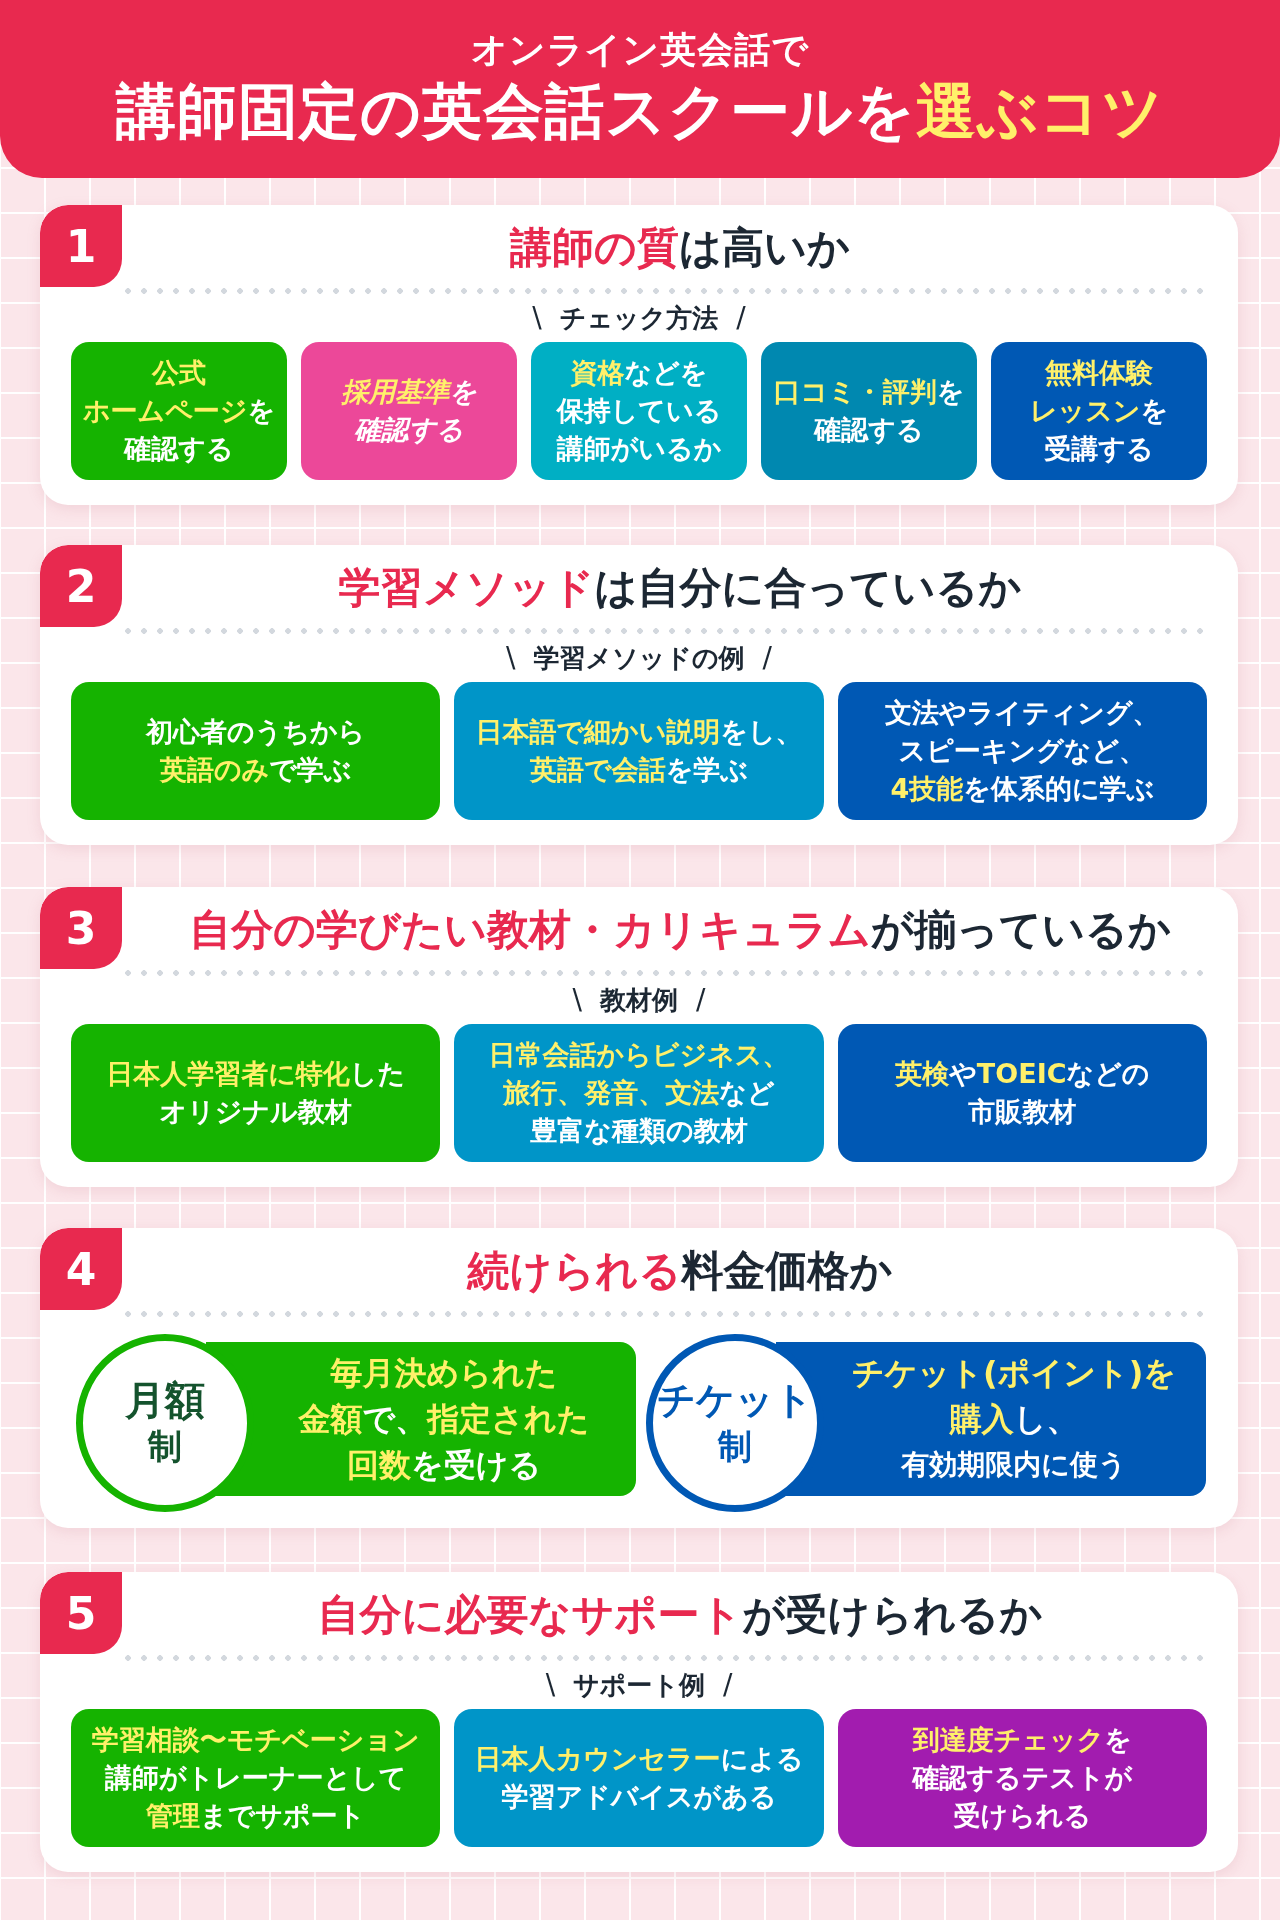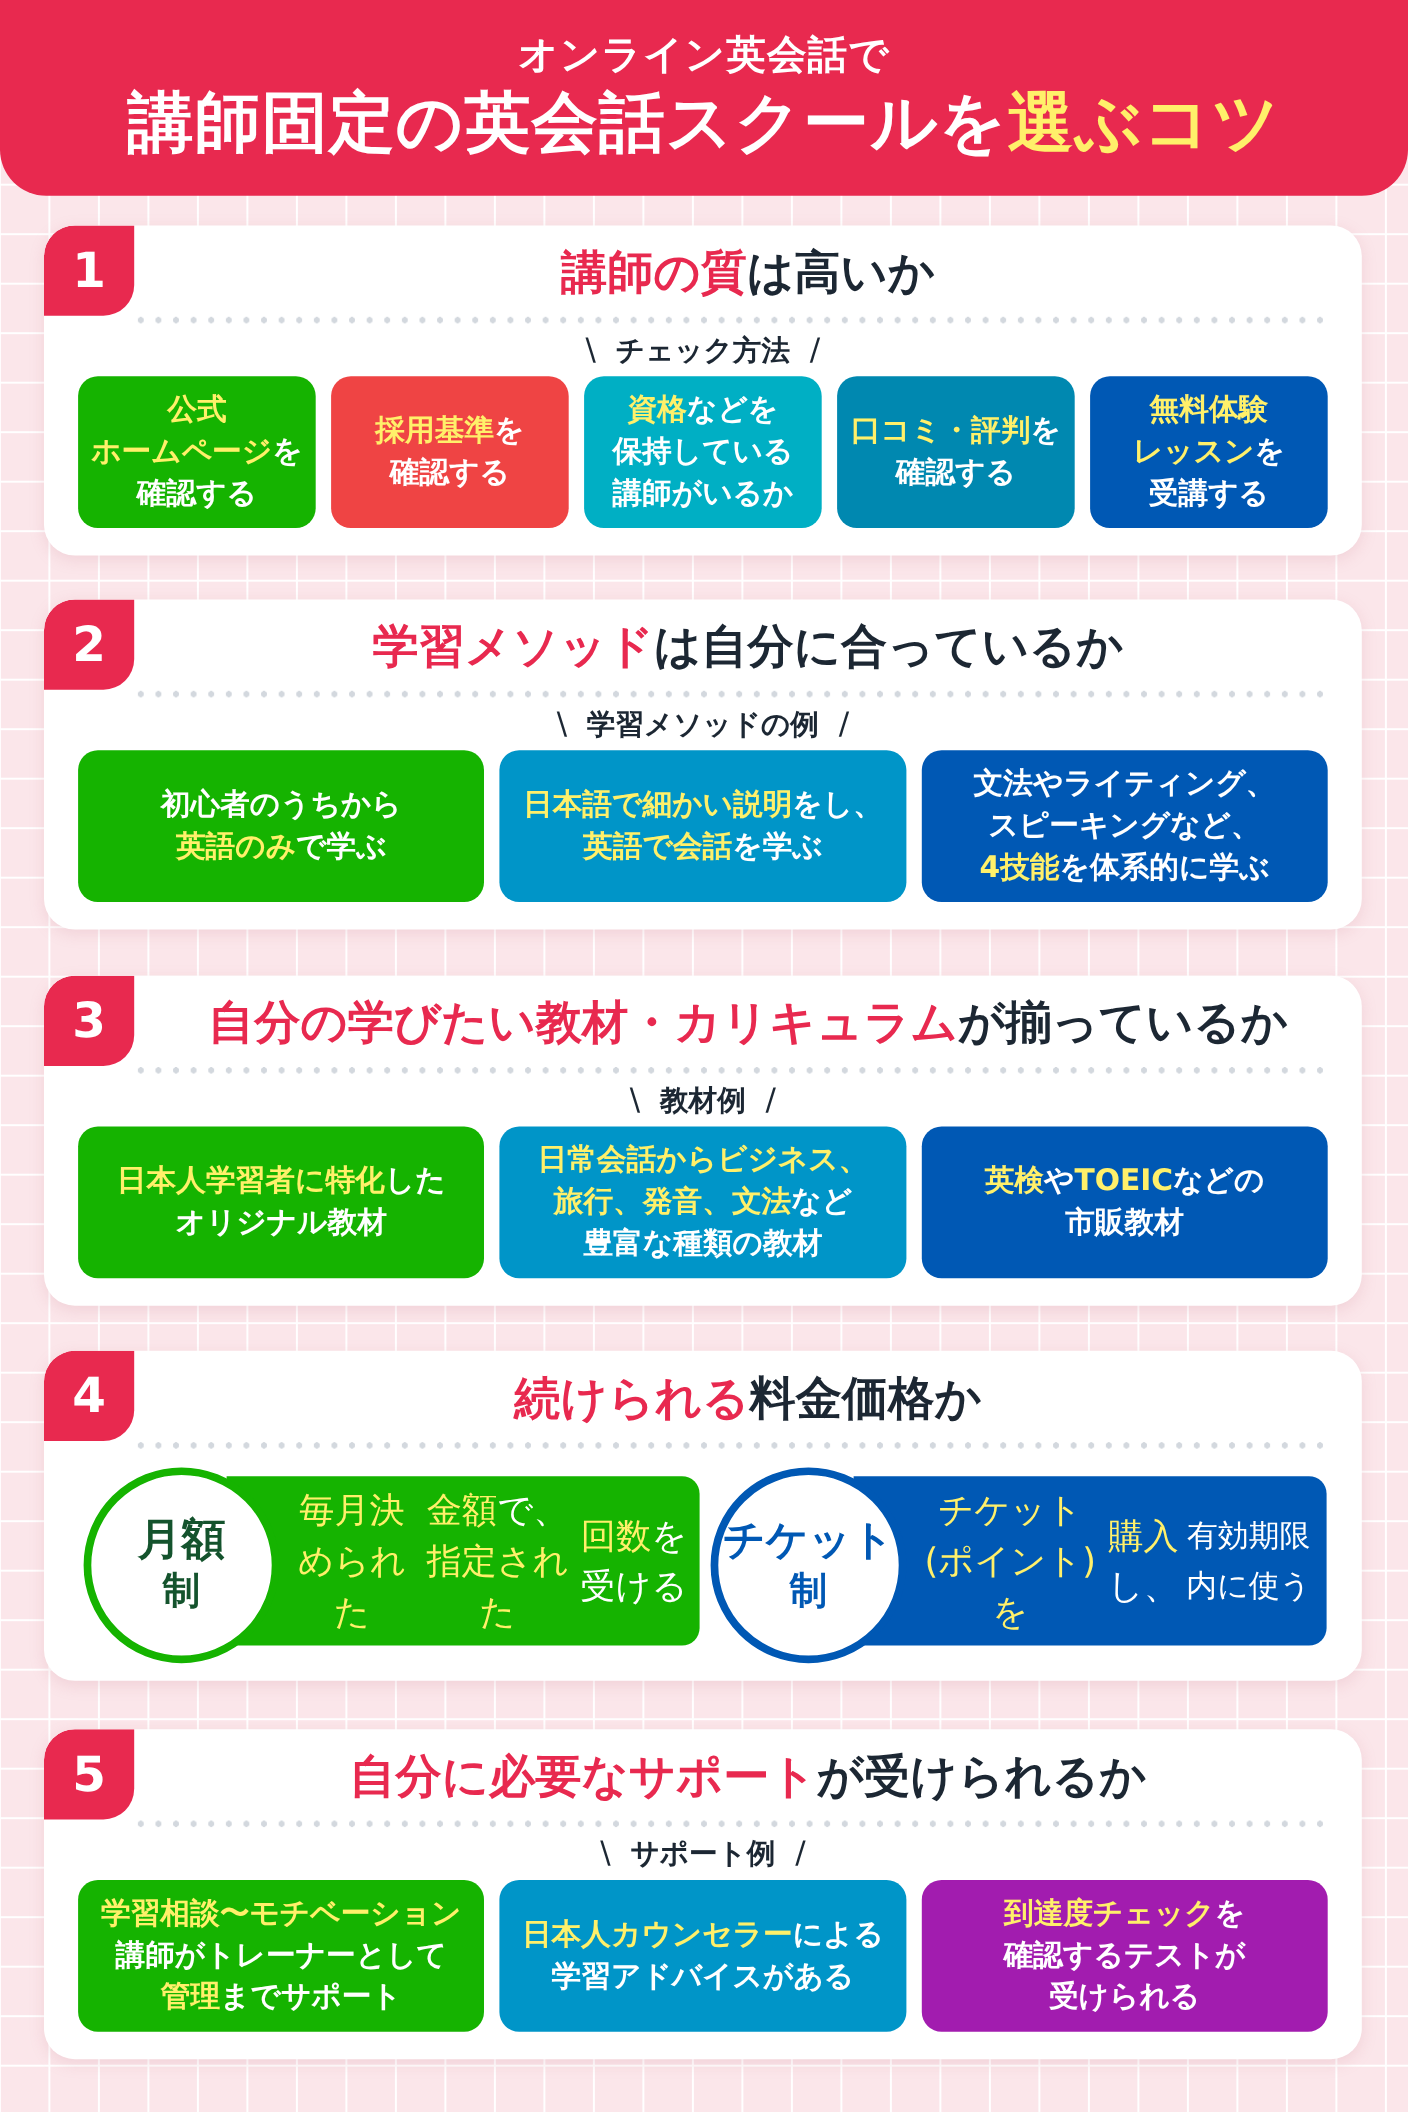--- a/index.html
+++ b/index.html
@@ -85,22 +85,22 @@
   .plan .circle {
     position: absolute; left: 0; top: 0; width: 178px; height: 178px;
     border-radius: 50%; background: #fff; border: 7px solid;
     display: flex; flex-direction: column; align-items: center; justify-content: center;
     font-weight: bold; line-height: 46px;
   }
   .plan .circle .big { font-size: 40px; }
   .plan .circle .small { font-size: 34px; }
   .plan .desc {
     position: absolute; left: 186px; right: 10px; top: 8px; bottom: 8px;
-    display: flex; align-items: center; justify-content: center;
-    color: #fff; font-weight: normal; font-size: 32px; line-height: 46px; text-align: center;
+    display: flex; flex-direction: column; align-items: center; justify-content: center;
+    color: #fff; font-weight: bold; font-size: 32px; line-height: 46px; text-align: center;
   }
   .plan .desc.small-last .line:last-child { font-size: 28px; }
 </style>
 </head>
 <body>
 
 <div class="header">
   <div class="sub">オンライン英会話で</div>
   <div class="main"><span>講師固定の英会話スクールを</span><span class="y">選ぶコツ</span></div>
 </div>
@@ -113,21 +113,21 @@
     <span class="slash">\</span><span>チェック方法</span><span class="slash">/</span>
   </div>
   <div class="boxes">
       <div class="box" style="background: rgb(21, 179, 0);">
         <div>
           <span class="line"><span class="y">公式</span></span>
           <span class="line"><span class="y">ホームページ</span><span>を</span></span>
           <span class="line"><span>確認する</span></span>
         </div>
       </div>
-      <div class="box" style="background: #ef4444;">
+      <div class="box" style="background: #ec4899; font-style: italic;">
         <div>
           <span class="line"><span class="y">採用基準</span><span>を</span></span>
           <span class="line"><span>確認する</span></span>
         </div>
       </div>
       <div class="box" style="background: rgb(0, 175, 196);">
         <div>
           <span class="line"><span class="y">資格</span><span>などを</span></span>
           <span class="line"><span>保持している</span></span>
           <span class="line"><span>講師がいるか</span></span>

